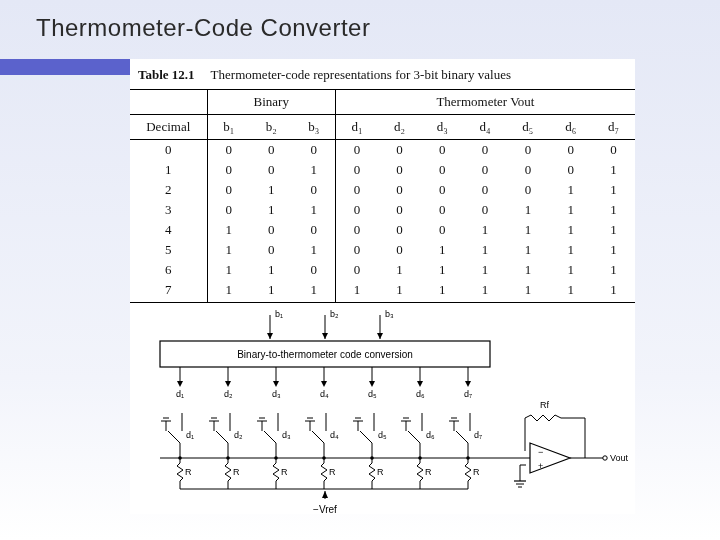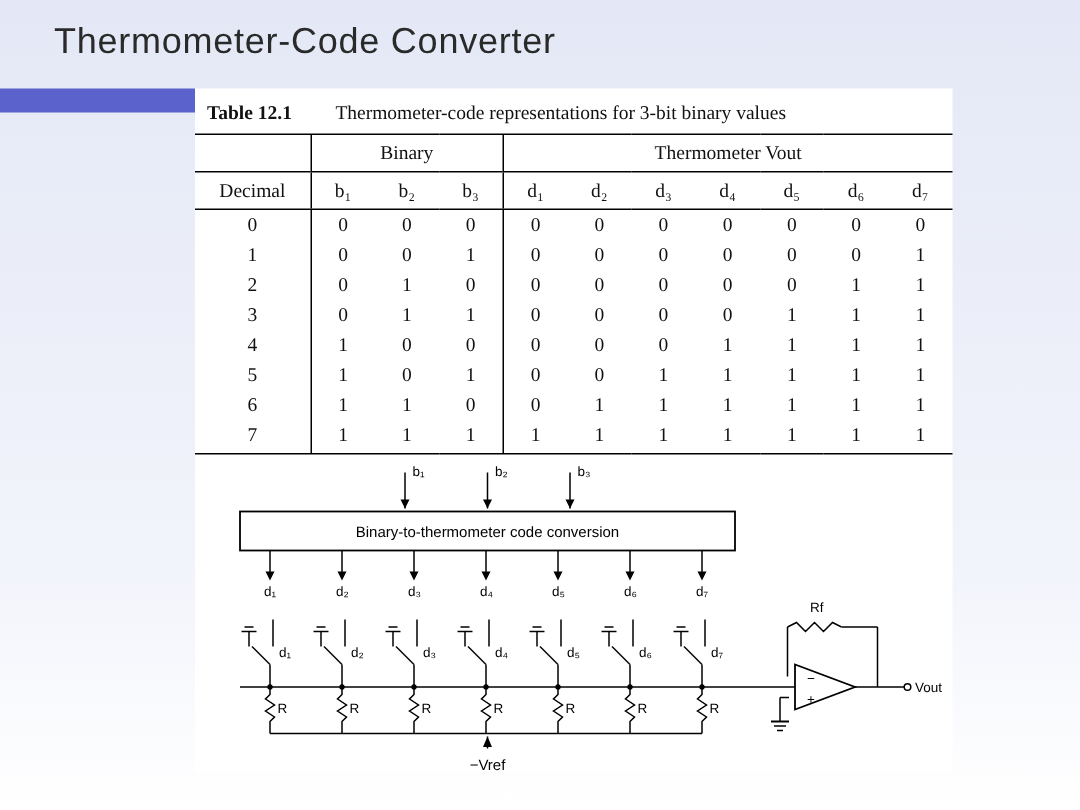--- a/index.html
+++ b/index.html
@@ -28,21 +28,21 @@
     top: 59px; left: 130px;
     width: 505px; height: 455px;
     background: #ffffff;
     border: 0;
     font-family: "Times New Roman", Times, serif;
   }
   .table-caption {
     font-size: 13px;
     padding: 8px 8px 6px 8px;
     display: flex;
-    gap: 29px;
+    gap: 16px;
     color: #111;
   }
   .table-caption .tbl-num { font-weight: 600; }
   table.truth {
     width: 100%;
     border-collapse: collapse;
     font-size: 13px;
     color: #111;
   }
   table.truth td { text-align: center; padding: 2px 0; }

